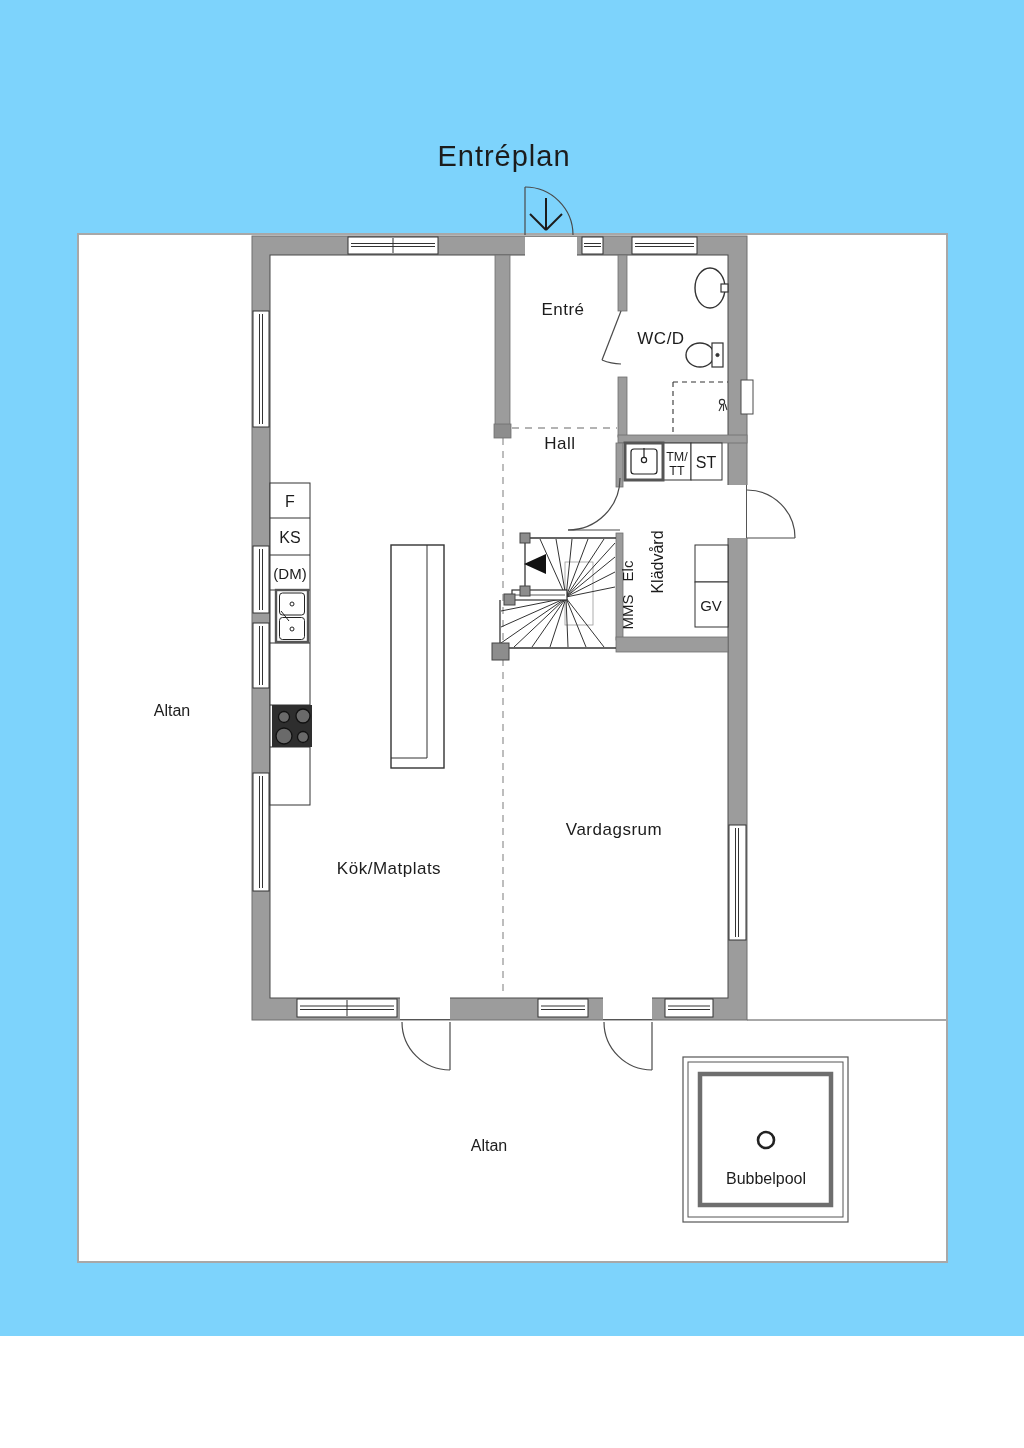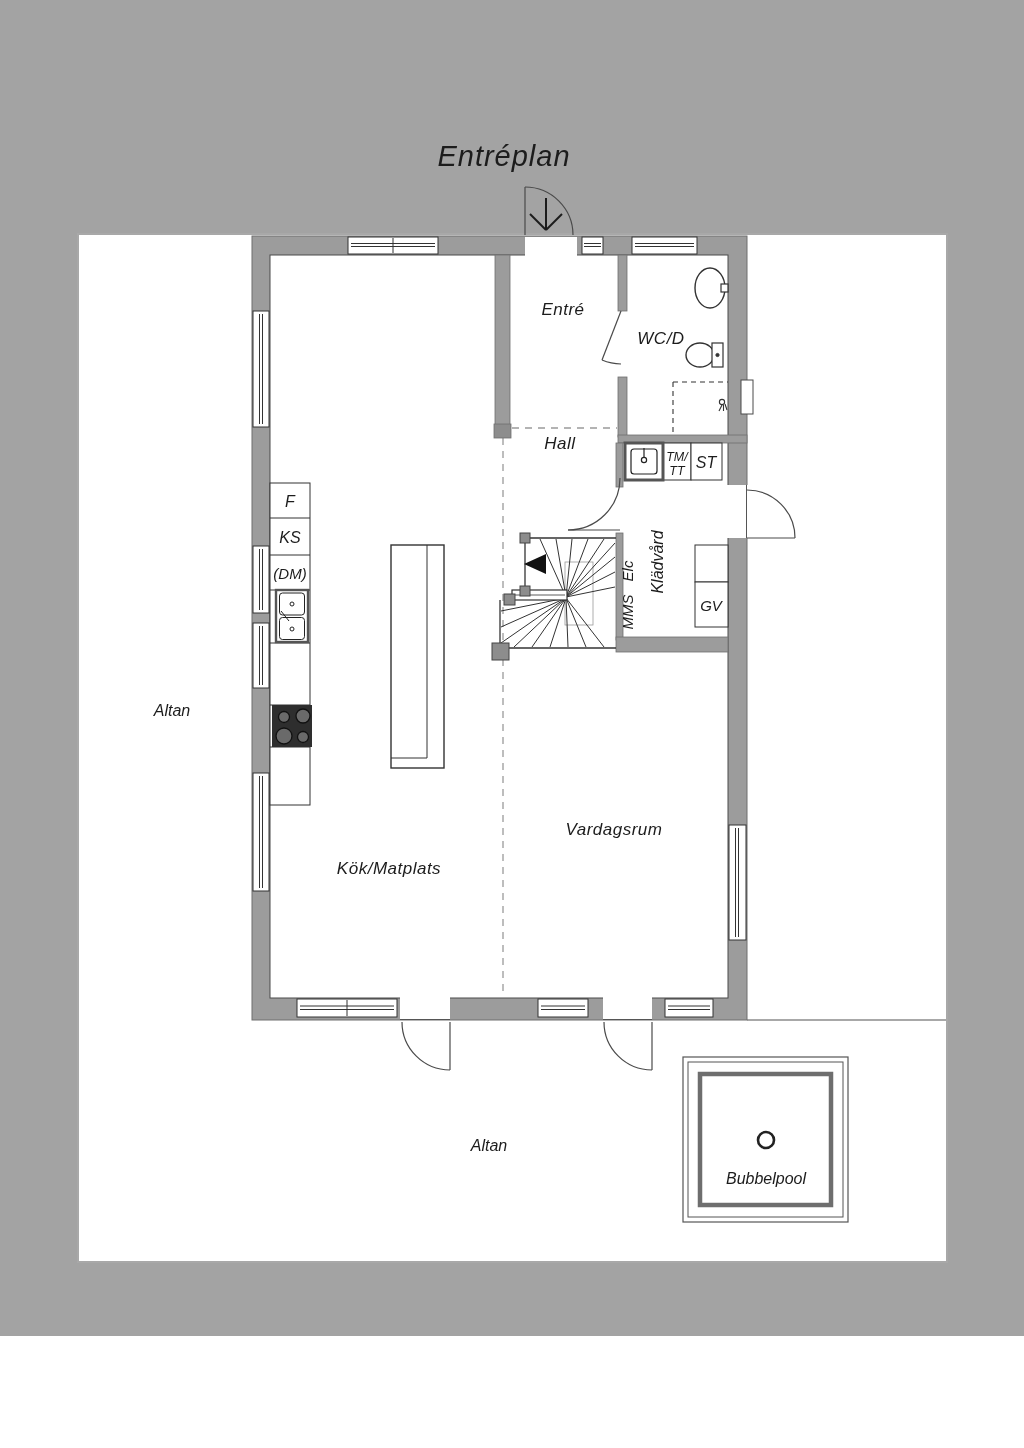--- a/index.html
+++ b/index.html
@@ -1,17 +1,17 @@
 <!DOCTYPE html>
 <html><head>
 <meta charset="utf-8">
 <style>
   html,body{margin:0;padding:0;background:#ffffff;}
-  .page{position:relative;width:1024px;height:1336px;background:#a3a3a3;overflow:hidden;
-        font-family:"Liberation Sans", sans-serif;font-style:italic;}
+  .page{position:relative;width:1024px;height:1336px;background:#7dd3fc;overflow:hidden;
+        font-family:"Liberation Sans", sans-serif;}
   svg{position:absolute;left:0;top:0;}
   text{fill:#1c1c1c;font-family:"Liberation Sans", sans-serif;}
   .title{font-size:29px;letter-spacing:1px;}
   .room{font-size:17px;letter-spacing:0.5px;}
   .small{font-size:15px;}
   .tiny{font-size:12.5px;}
   .mid{font-size:16px;}
 </style>
 </head>
 <body>

